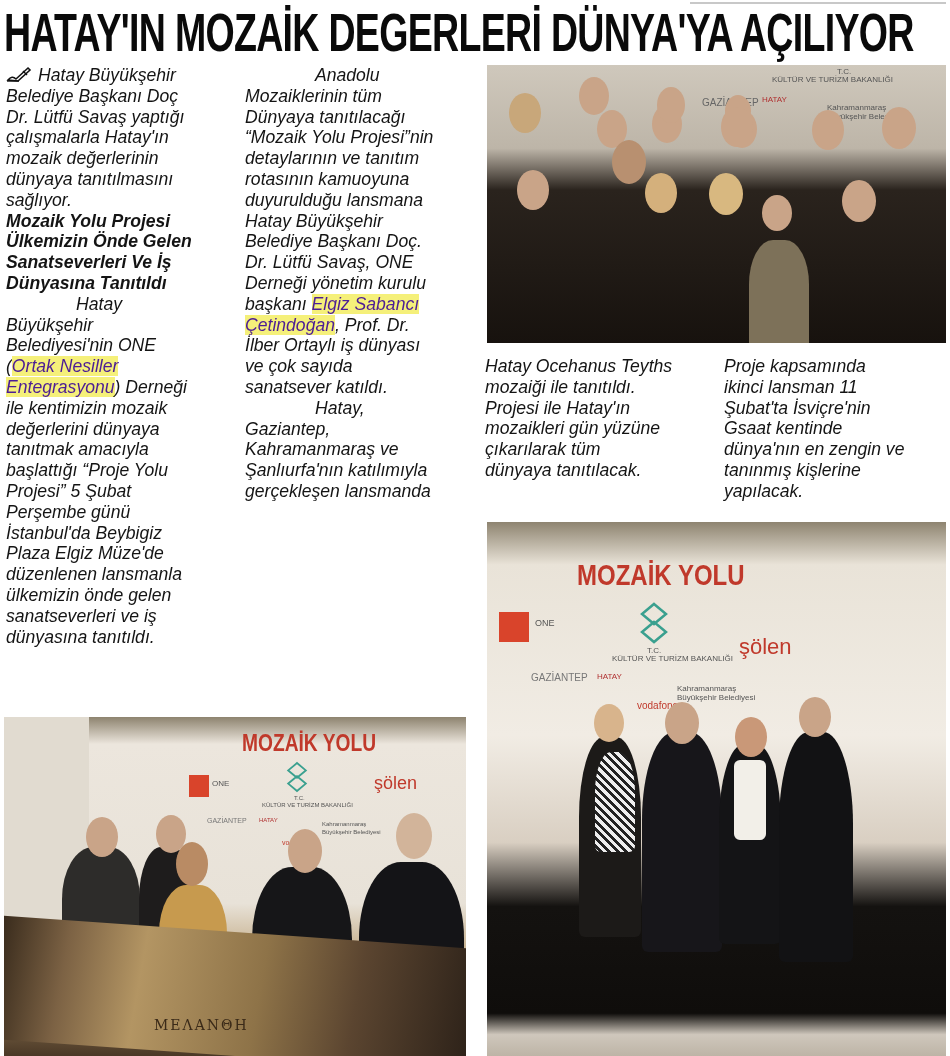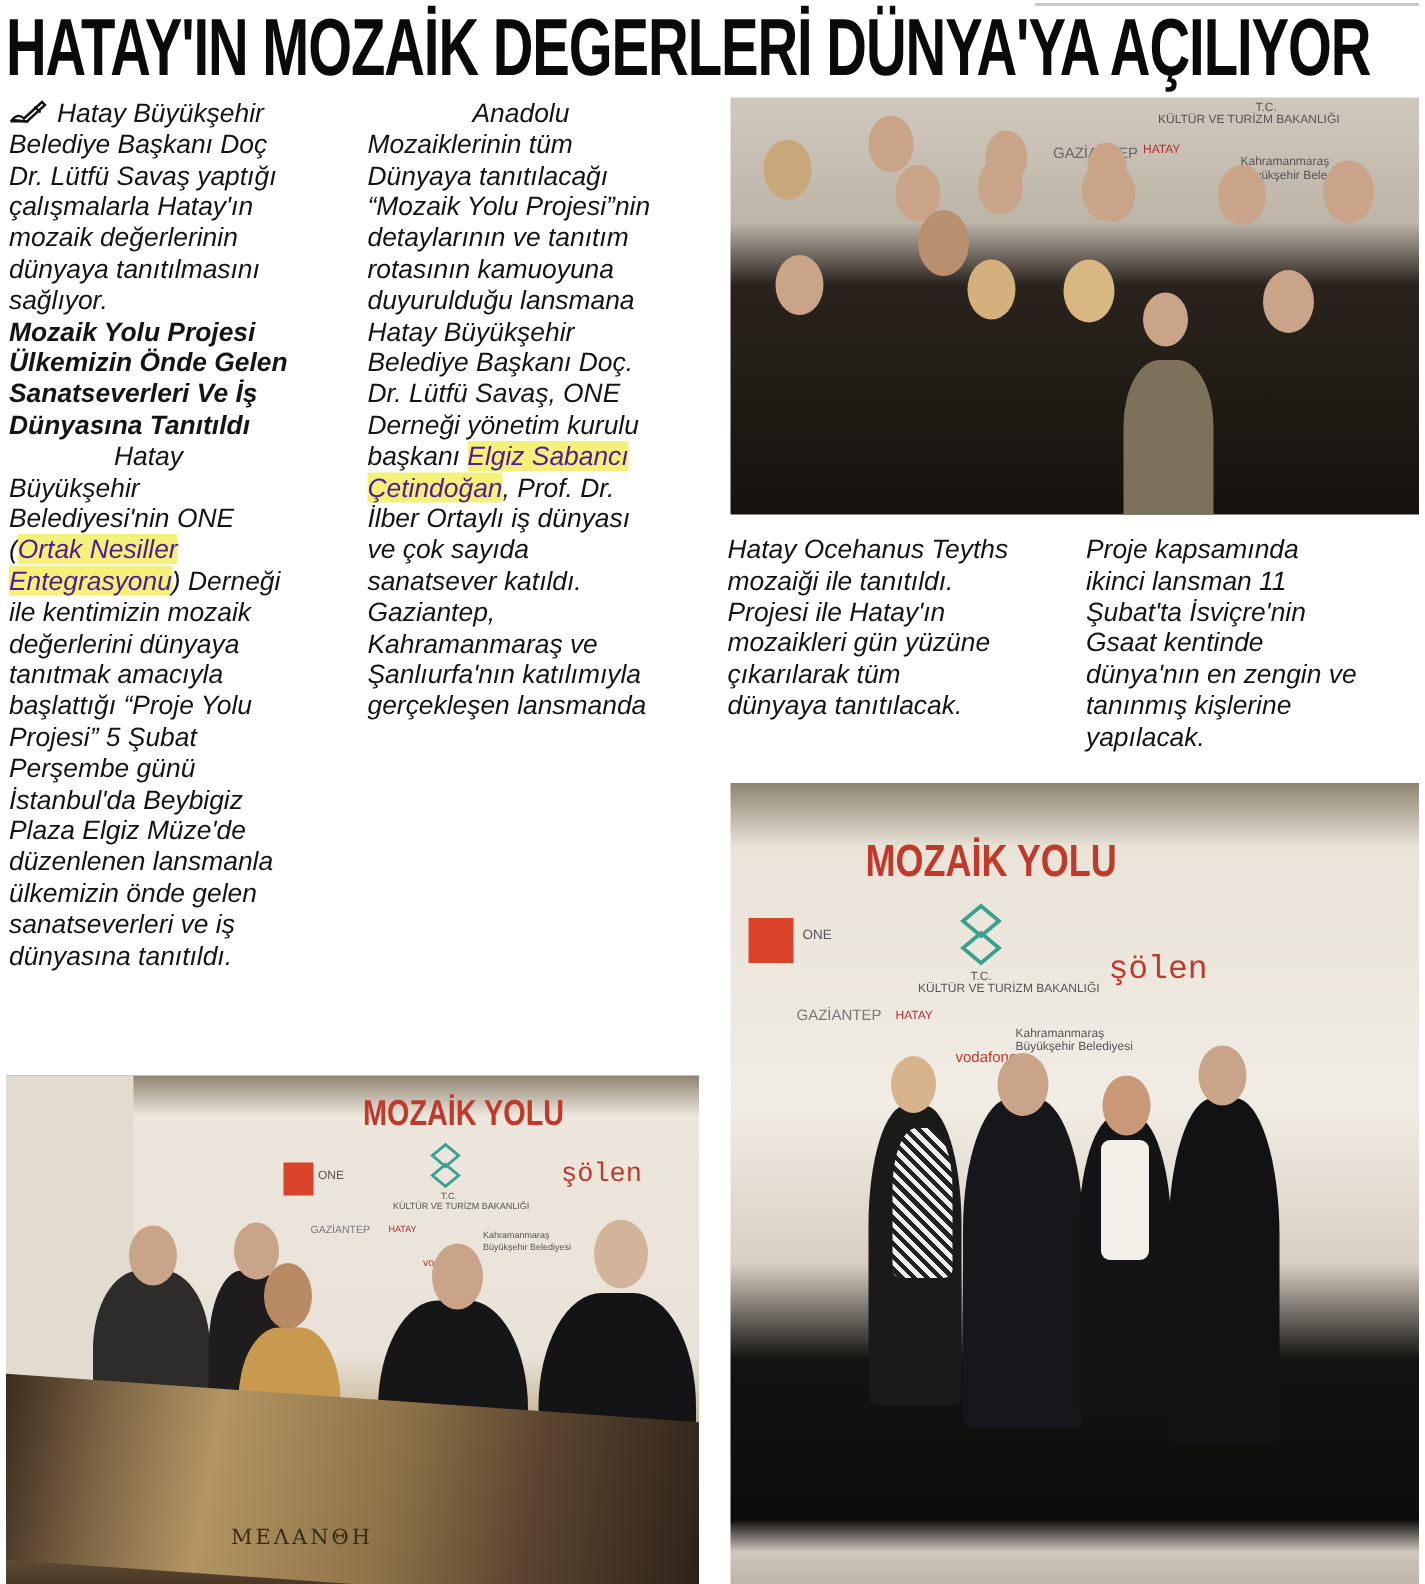--- a/index.html
+++ b/index.html
@@ -29,21 +29,21 @@
   #p1 { left:487px; top:65px; width:459px; height:278px;
         background:linear-gradient(180deg,#cfc8bc 0%,#bdb5a8 30%,#2a231d 45%,#17120e 100%); }
   #p2 { left:487px; top:522px; width:459px; height:534px;
         background:linear-gradient(180deg,#8e8470 0%,#e9e3d8 8%,#f1ece4 40%,#d9cfc2 60%,#141210 72%,#0f0d0b 92%,#cfc7bc 96%,#bdb4a6 100%); }
   #p3 { left:4px; top:717px; width:462px; height:339px;
         background:linear-gradient(180deg,#8d836f 0%,#ece6dd 8%,#e8e2d8 55%,#b79a6c 75%,#4a3826 100%); }
 
   .banner-title { position:absolute; font-family:"Liberation Sans", sans-serif; font-weight:900; color:#c0392b;
                   white-space:nowrap; transform-origin:left top; }
   .logo-txt { position:absolute; font-size:8px; color:#555; white-space:nowrap; font-family:"Liberation Sans", sans-serif; }
-  .solen { position:absolute; color:#c0392b; font-family:Liberation Mono, monospace; white-space:nowrap; }
+  .solen { position:absolute; color:#c0392b; font-family:Liberation Sans, sans-serif; white-space:nowrap; }
   .one-logo { position:absolute; background:#d9442b; }
   .person { position:absolute; border-radius:40% 40% 6px 6px; }
   .head { position:absolute; border-radius:50%; background:#c9a488; }
   .mosaic-label { position:absolute; font-family:"DejaVu Serif", serif; color:#3a2a18; letter-spacing:2px; }
 </style>
 </head>
 <body>
 
 <div class="topline"></div>
 <div class="headline">HATAY'IN MOZAİK DEGERLERİ DÜNYA'YA AÇILIYOR</div>
@@ -102,20 +102,21 @@
     <span>Belediye Başkanı Doç.</span><br>
     <span>Dr. Lütfü Savaş, ONE</span><br>
     <span>Derneği yönetim kurulu</span><br>
     <span>başkanı </span><span class="hl">Elgiz Sabancı</span><br>
     <span class="hl">Çetindoğan</span><span>, Prof. Dr.</span><br>
     <span>İlber Ortaylı iş dünyası</span><br>
     <span>ve çok sayıda</span><br>
     <span>sanatsever katıldı.</span>
   </p>
   <p>
+    <span class="indent">Hatay,</span>
     <span>Gaziantep,</span><br>
     <span>Kahramanmaraş ve</span><br>
     <span>Şanlıurfa'nın katılımıyla</span><br>
     <span>gerçekleşen lansmanda</span>
   </p>
 </div>
 
 <div class="col" id="col3" style="left:485px; top:356px; width:232px;">
   <p>
     <span>Hatay Ocehanus Teyths</span><br>

